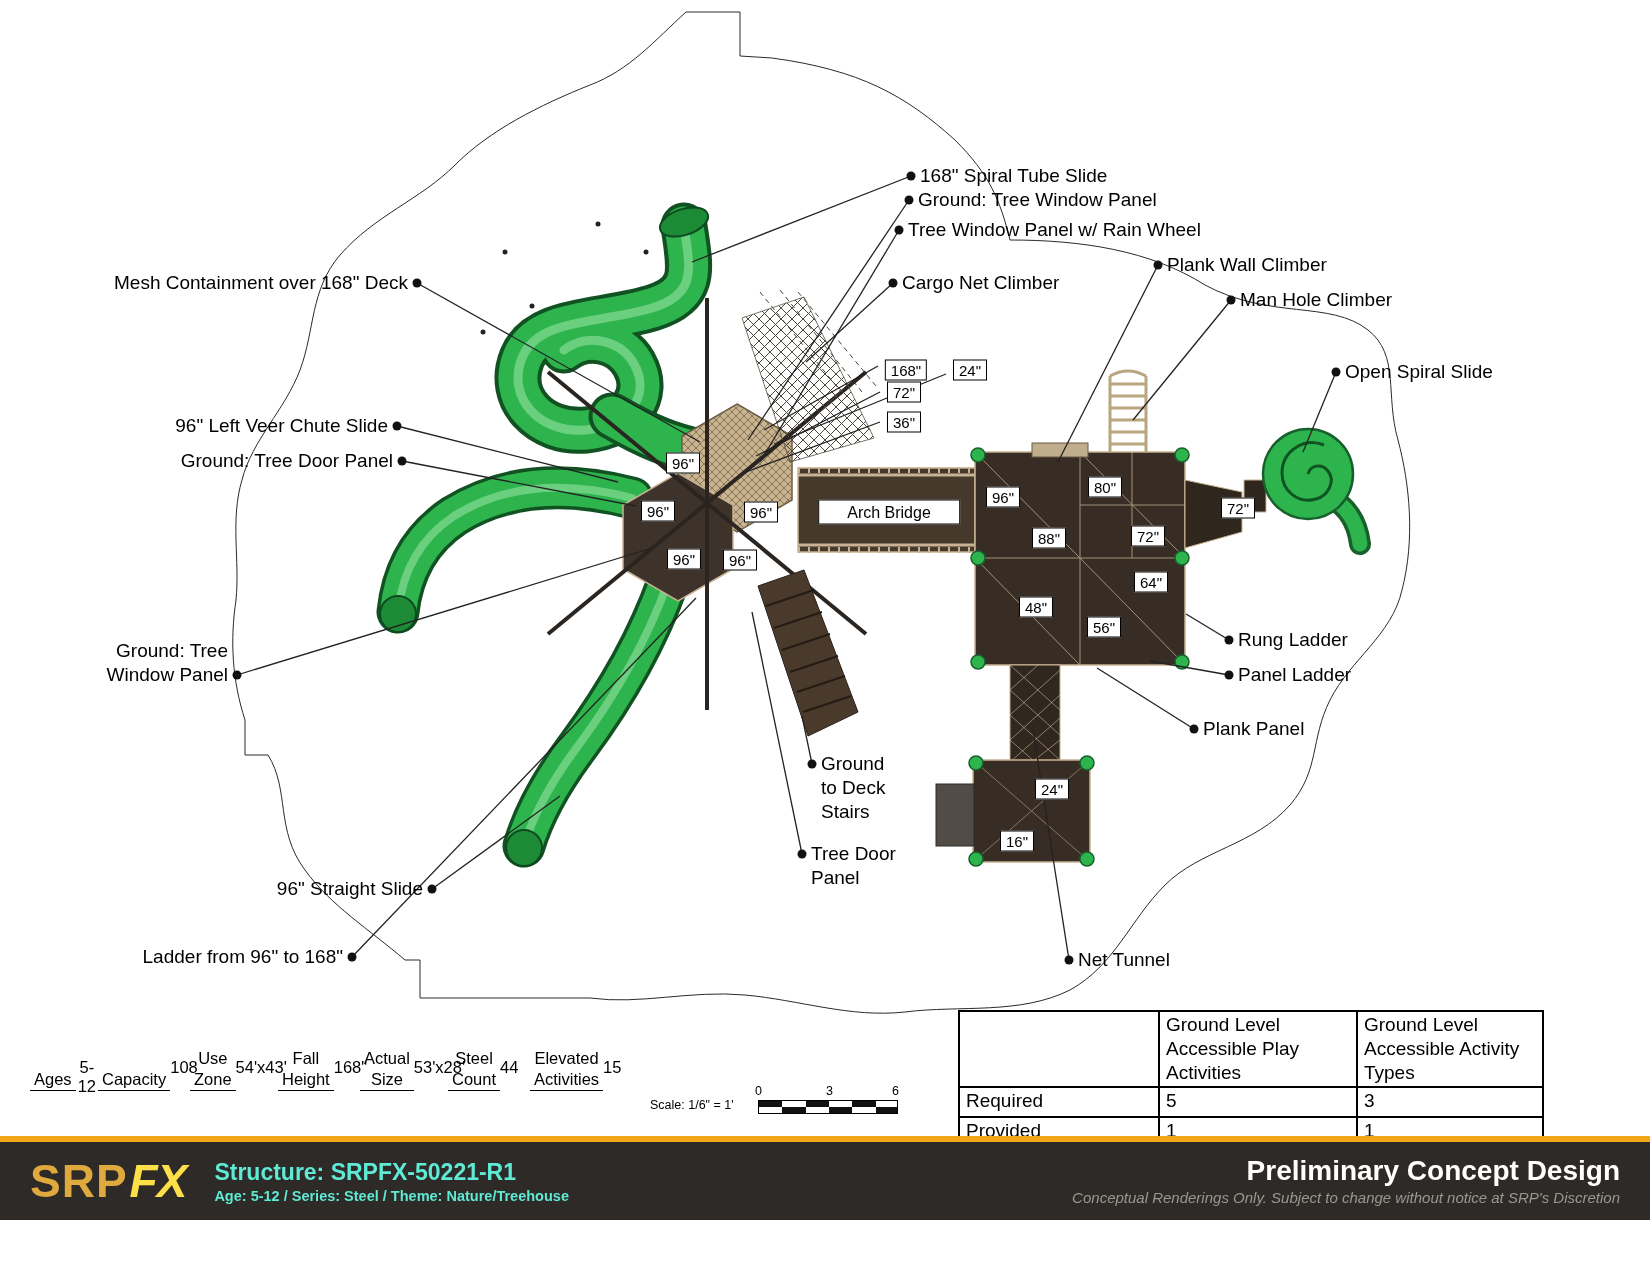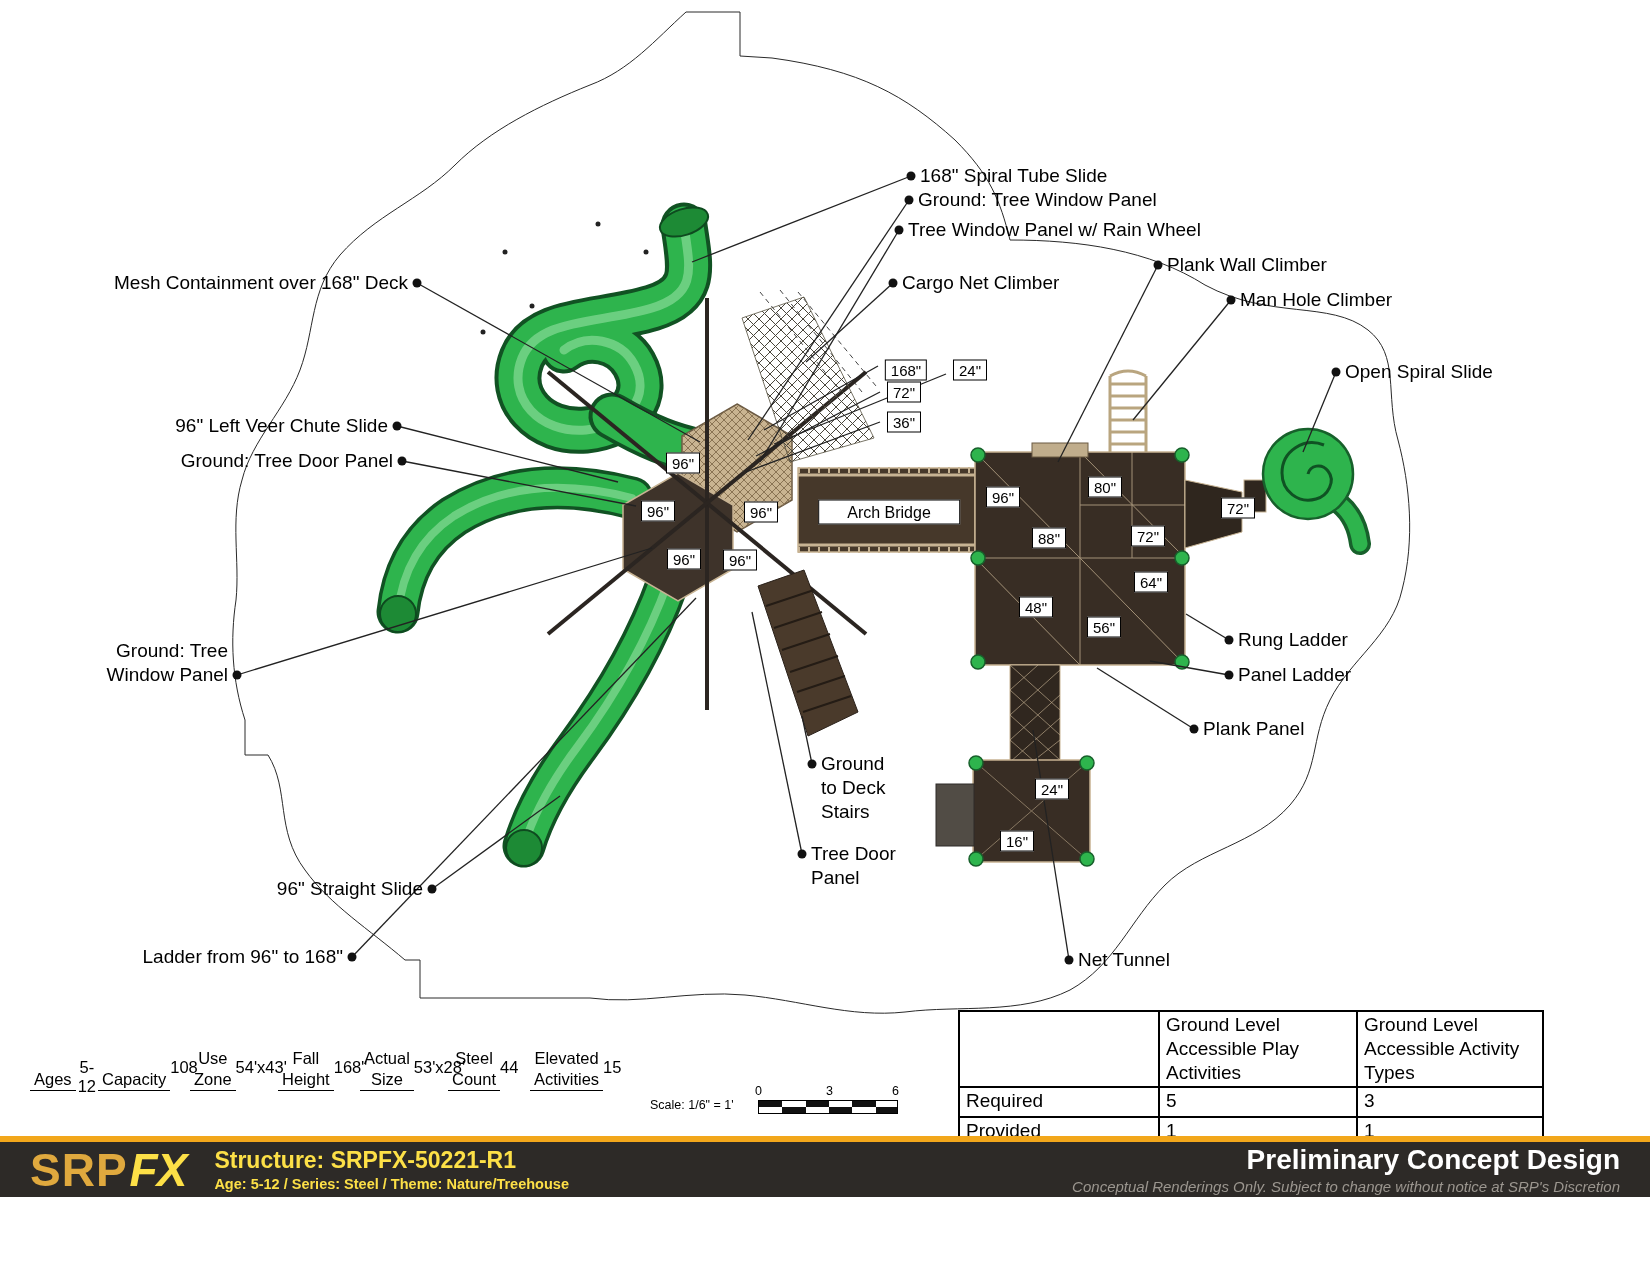--- a/index.html
+++ b/index.html
@@ -28,26 +28,26 @@
   #scale-bar .r2{height:6px;background:repeating-linear-gradient(90deg,#fff 0 23.3px,#111 23.3px 46.6px);}
 
   
   #access{position:absolute;left:958px;top:1010px;border-collapse:collapse;background:#fff;}
   #access td{border:2px solid #000;font-size:19px;line-height:24px;padding:1px 6px;vertical-align:top;}
   #access tr.hdr td{height:72px;}
   #access tr.data td{height:26px;}
 
   
   #gold-line{position:absolute;left:0;top:1136px;width:1650px;height:6px;background:#F2A71B;}
-  #footer{position:absolute;left:0;top:1142px;width:1650px;height:55px;background:#2D2A27;
+  #footer{position:absolute;left:0;top:1142px;width:1650px;height:78px;background:#2D2A27;
           display:flex;align-items:center;padding:0 30px;box-sizing:border-box;}
   .logo{display:flex;align-items:baseline;}
   .logo-srp{font-size:46px;font-weight:bold;color:#E0A93E;letter-spacing:1px;}
   .logo-fx{font-size:46px;font-weight:bold;font-style:italic;color:#fde047;letter-spacing:-1px;margin-left:2px;}
-  .f-left{margin-left:28px;color:#fde047;}
+  .f-left{margin-left:28px;color:#5eead4;}
   .f-structure{font-size:23px;font-weight:bold;line-height:26px;}
   .f-meta{font-size:14.5px;font-weight:bold;margin-top:3px;}
   .f-right{margin-left:auto;text-align:right;}
   .f-title{font-size:28px;font-weight:bold;color:#fff;line-height:30px;}
   .f-disc{font-size:15px;font-style:italic;color:#9B968F;margin-top:3px;}
 </style>
 </head>
 <body>
 
 <div id="canvas">

